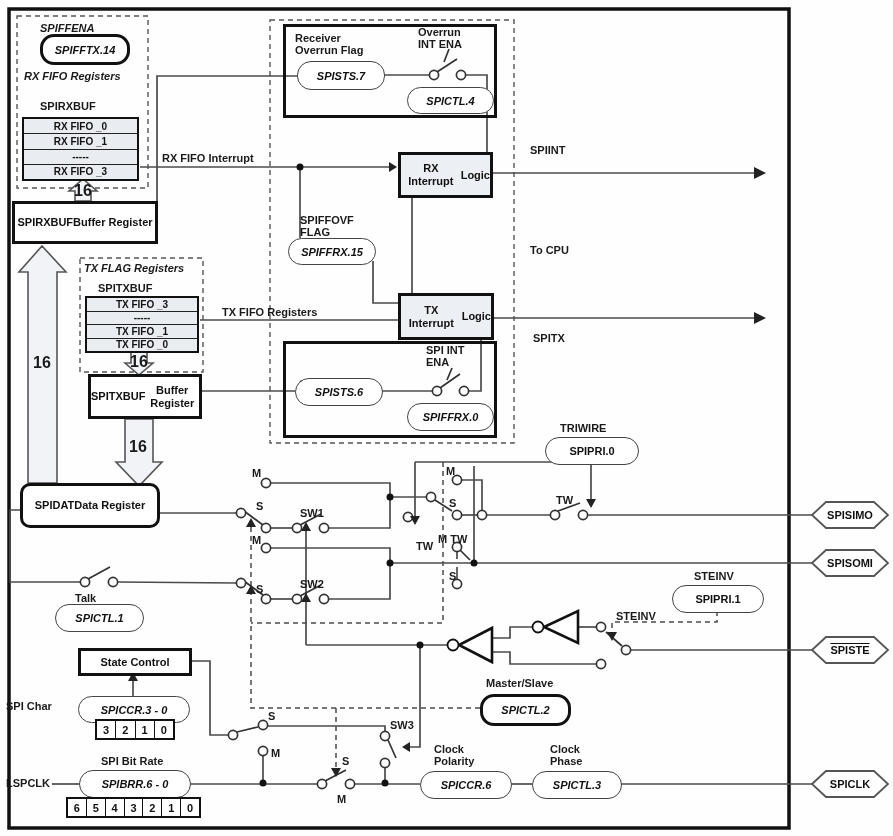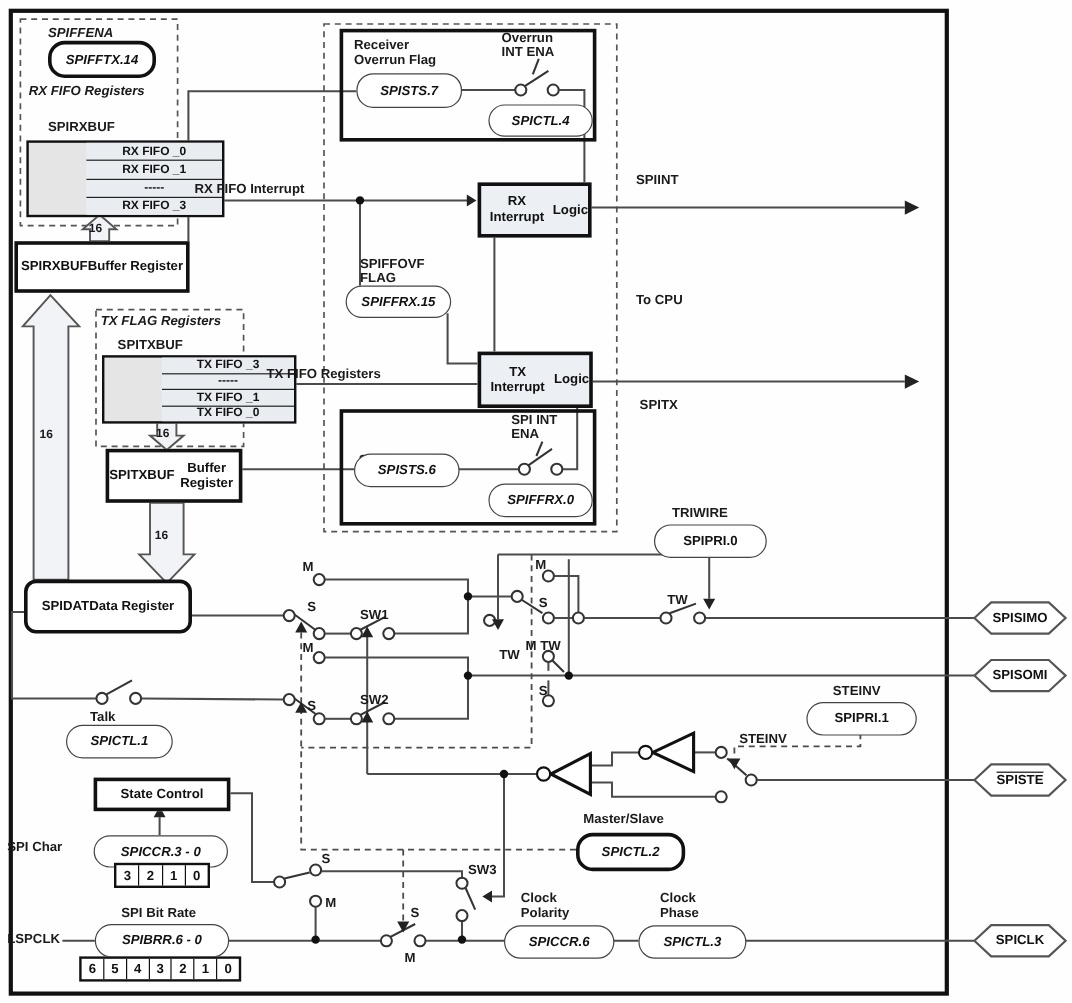--- a/index.html
+++ b/index.html
@@ -1,27 +1,27 @@
 <!DOCTYPE html>
 <html><head>
 <meta charset="utf-8">
 <style>
   html,body{margin:0;padding:0;background:#fff;}
   #canvas{position:relative;width:893px;height:836px;background:#fefefe;font-family:"Liberation Sans",sans-serif;overflow:hidden;}
   #wires{position:absolute;left:0;top:0;}
   .lbl{position:absolute;font-weight:bold;font-size:11px;color:#1a1a1a;white-space:nowrap;line-height:12px;}
   .ctr{text-align:left;}
   .it{font-style:italic;}
-  .sm{font-size:10px;}
+  .sm{font-size:16px;}
   .box{position:absolute;border:3px solid #111;background:#fff;display:flex;flex-direction:row;align-items:center;justify-content:center;font-weight:bold;font-size:11px;color:#111;line-height:13px;text-align:center;}
   .gray{background:#ecefF3;background:#ecf0f4;}
   .pill{position:absolute;border:1.6px solid #444;border-radius:14px;background:#fff;display:flex;align-items:center;justify-content:center;font-weight:bold;font-style:italic;font-size:11px;color:#111;}
   .pillb{border:3px solid #111;}
   .up{font-style:normal;}
-  .stack{position:absolute;border:2.5px solid #111;background:#e5e5e5;display:flex;flex-direction:column;padding-left:48px;}
+  .stack{position:absolute;border:2.5px solid #111;background:#ef4444;display:flex;flex-direction:column;}
   .stack .cell{flex:1;background:#e9edf2;border-top:1.5px solid #222;font-weight:bold;font-size:10px;color:#111;display:flex;align-items:center;justify-content:center;}
   .stack .cell:first-child{border-top:none;}
   .bits{position:absolute;border:2.5px solid #111;background:#fff;display:flex;}
   .bits .b{flex:1;border-left:1.5px solid #111;display:flex;align-items:center;justify-content:center;font-weight:bold;font-size:11px;color:#111;}
   .bits .b:first-child{border-left:none;}
   .hexlbl{position:absolute;font-weight:bold;font-size:11px;color:#111;text-align:center;}
   .ovl{text-decoration:overline;}
 </style>
 </head>
 <body>

